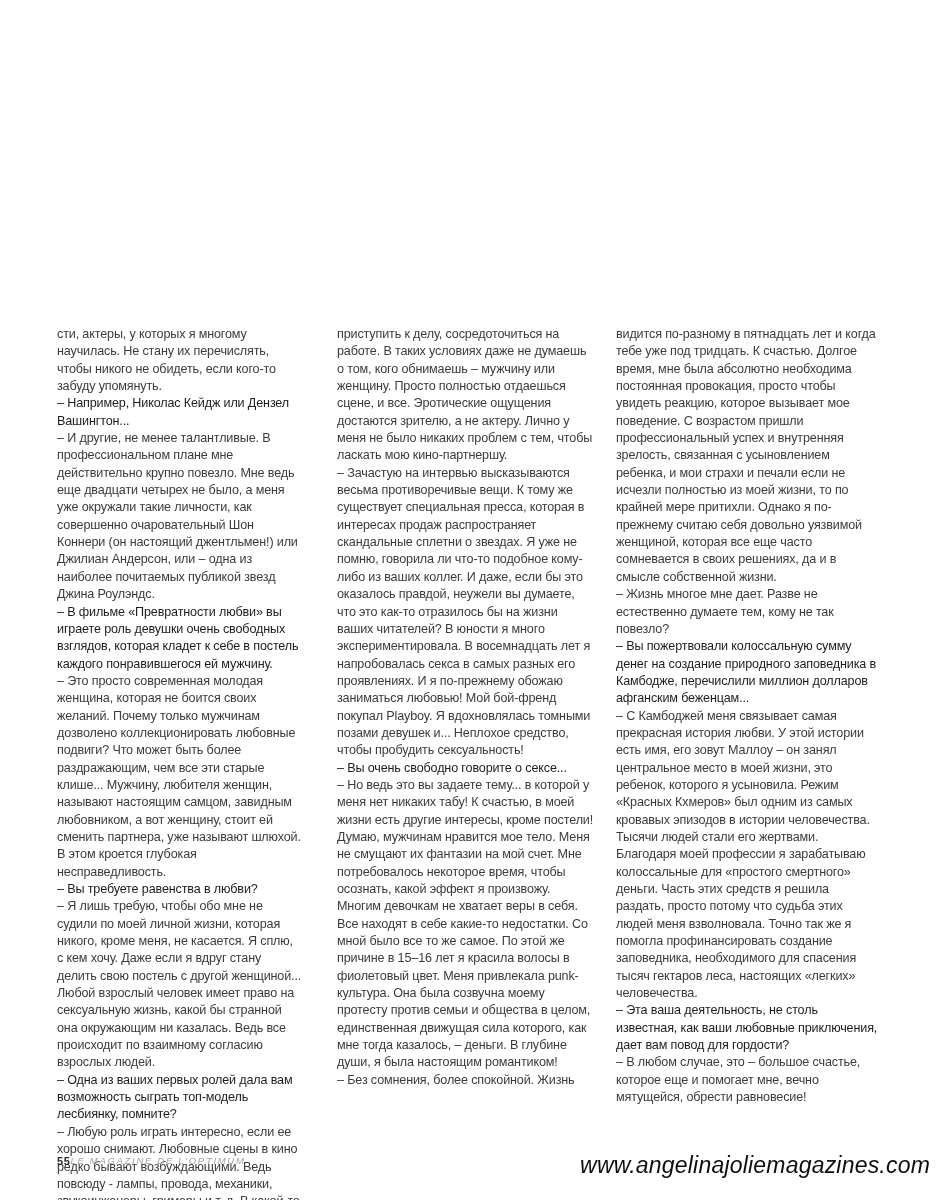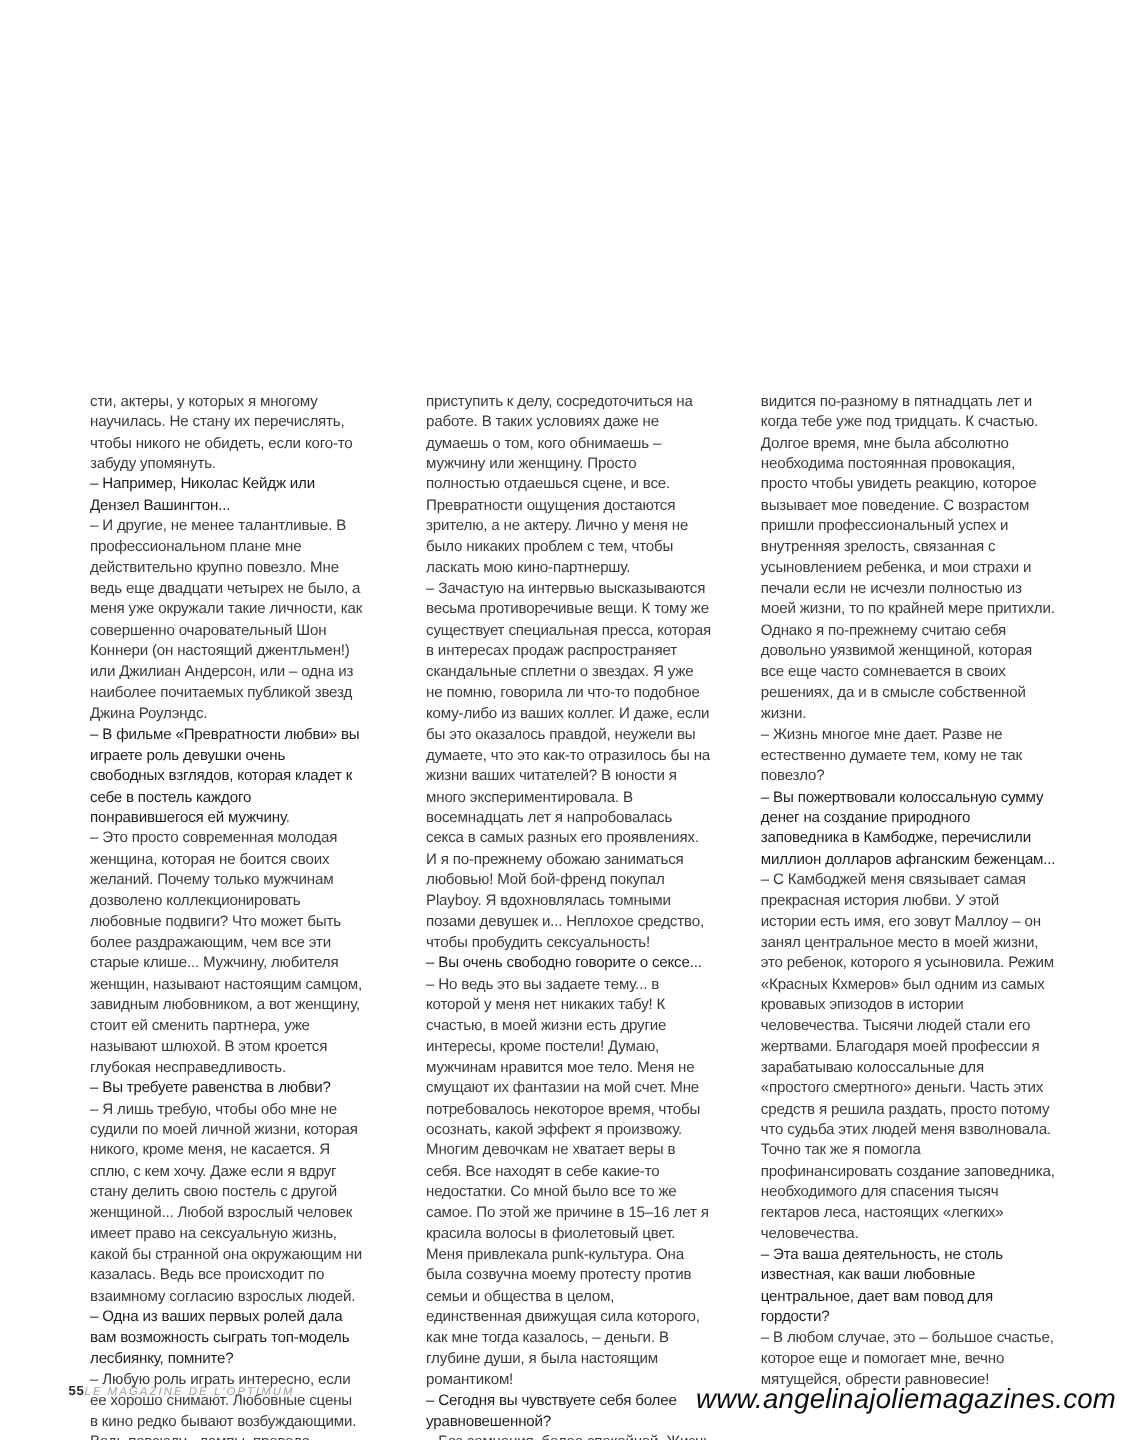--- a/index.html
+++ b/index.html
@@ -16,21 +16,21 @@
     top:326px;
     font-size:12.6px;
     line-height:17.35px;
     color:#3b3b3b;
     letter-spacing:-0.15px;
     text-align:left;
   }
   .col1{left:57px;width:245px;}
   .col2{left:337px;width:257px;}
   .col3{left:616px;width:264px;}
-  .seg{display:block;margin-left:18px;}
+  .seg{display:block;}
   .seg.q{font-weight:normal;color:#1d1d1d;}
   .footer{
     position:absolute;left:57px;top:1151px;
     white-space:nowrap;
   }
   .pagenum{
     font-weight:bold;font-size:11px;color:#2a2a2a;letter-spacing:0.6px;
     vertical-align:middle;
   }
   .magname{
@@ -55,33 +55,32 @@
       <span class="seg q">– Например, Николас Кейдж или Дензел Вашингтон...</span>
       <span class="seg a">– И другие, не менее талантливые. В профессиональном плане мне действительно крупно повезло. Мне ведь еще двадцати четырех не было, а меня уже окружали такие личности, как совершенно очаровательный Шон Коннери (он настоящий джентльмен!) или Джилиан Андерсон, или – одна из наиболее почитаемых публикой звезд Джина Роулэндс.</span>
       <span class="seg q">– В фильме «Превратности любви» вы играете роль девушки очень свободных взглядов, которая кладет к себе в постель каждого понравившегося ей мужчину.</span>
       <span class="seg a">– Это просто современная молодая женщина, которая не боится своих желаний. Почему только мужчинам дозволено коллекционировать любовные подвиги? Что может быть более раздражающим, чем все эти старые клише... Мужчину, любителя женщин, называют настоящим самцом, завидным любовником, а вот женщину, стоит ей сменить партнера, уже называют шлюхой. В этом кроется глубокая несправедливость.</span>
       <span class="seg q">– Вы требуете равенства в любви?</span>
       <span class="seg a">– Я лишь требую, чтобы обо мне не судили по моей личной жизни, которая никого, кроме меня, не касается. Я сплю, с кем хочу. Даже если я вдруг стану делить свою постель с другой женщиной... Любой взрослый человек имеет право на сексуальную жизнь, какой бы странной она окружающим ни казалась. Ведь все происходит по взаимному согласию взрослых людей.</span>
       <span class="seg q">– Одна из ваших первых ролей дала вам возможность сыграть топ-модель лесбиянку, помните?</span>
       <span class="seg a">– Любую роль играть интересно, если ее хорошо снимают. Любовные сцены в кино редко бывают возбуждающими. Ведь повсюду - лампы, провода, механики, звукоинженеры, гримеры и т. д. В какой-то момент раздается голос: «Мотор!»... «Снимаем!» И надо</span>
     </div>
   <div class="col col2">
-      <span class="seg a">приступить к делу, сосредоточиться на работе. В таких условиях даже не думаешь о том, кого обнимаешь – мужчину или женщину. Просто полностью отдаешься сцене, и все. Превратности ощущения достаются зрителю, а не актеру. Лично у меня не было никаких проблем с тем, чтобы ласкать мою кино-партнершу.</span>
+      <span class="seg a">приступить к делу, сосредоточиться на работе. В таких условиях даже не думаешь о том, кого обнимаешь – мужчину или женщину. Просто полностью отдаешься сцене, и все. Эротические ощущения достаются зрителю, а не актеру. Лично у меня не было никаких проблем с тем, чтобы ласкать мою кино-партнершу.</span>
       <span class="seg a">– Зачастую на интервью высказываются весьма противоречивые вещи. К тому же существует специальная пресса, которая в интересах продаж распространяет скандальные сплетни о звездах. Я уже не помню, говорила ли что-то подобное кому-либо из ваших коллег. И даже, если бы это оказалось правдой, неужели вы думаете, что это как-то отразилось бы на жизни ваших читателей? В юности я много экспериментировала. В восемнадцать лет я напробовалась секса в самых разных его проявлениях. И я по-прежнему обожаю заниматься любовью! Мой бой-френд покупал Playboy. Я вдохновлялась томными позами девушек и... Неплохое средство, чтобы пробудить сексуальность!</span>
       <span class="seg q">– Вы очень свободно говорите о сексе...</span>
       <span class="seg a">– Но ведь это вы задаете тему... в которой у меня нет никаких табу! К счастью, в моей жизни есть другие интересы, кроме постели! Думаю, мужчинам нравится мое тело. Меня не смущают их фантазии на мой счет. Мне потребовалось некоторое время, чтобы осознать, какой эффект я произвожу. Многим девочкам не хватает веры в себя. Все находят в себе какие-то недостатки. Со мной было все то же самое. По этой же причине в 15–16 лет я красила волосы в фиолетовый цвет. Меня привлекала punk-культура. Она была созвучна моему протесту против семьи и общества в целом, единственная движущая сила которого, как мне тогда казалось, – деньги. В глубине души, я была настоящим романтиком!</span>
-      <span class="seg q">– Сегодня вы чувствуете себя более уравновешенной?</span>
       <span class="seg a">– Без сомнения, более спокойной. Жизнь</span>
     </div>
   <div class="col col3">
       <span class="seg a">видится по-разному в пятнадцать лет и когда тебе уже под тридцать. К счастью. Долгое время, мне была абсолютно необходима постоянная провокация, просто чтобы увидеть реакцию, которое вызывает мое поведение. С возрастом пришли профессиональный успех и внутренняя зрелость, связанная с усыновлением ребенка, и мои страхи и печали если не исчезли полностью из моей жизни, то по крайней мере притихли. Однако я по-прежнему считаю себя довольно уязвимой женщиной, которая все еще часто сомневается в своих решениях, да и в смысле собственной жизни.</span>
       <span class="seg a">– Жизнь многое мне дает. Разве не естественно думаете тем, кому не так повезло?</span>
       <span class="seg q">– Вы пожертвовали колоссальную сумму денег на создание природного заповедника в Камбодже, перечислили миллион долларов афганским беженцам...</span>
       <span class="seg a">– С Камбоджей меня связывает самая прекрасная история любви. У этой истории есть имя, его зовут Маллоу – он занял центральное место в моей жизни, это ребенок, которого я усыновила. Режим «Красных Кхмеров» был одним из самых кровавых эпизодов в истории человечества. Тысячи людей стали его жертвами. Благодаря моей профессии я зарабатываю колоссальные для «простого смертного» деньги. Часть этих средств я решила раздать, просто потому что судьба этих людей меня взволновала. Точно так же я помогла профинансировать создание заповедника, необходимого для спасения тысяч гектаров леса, настоящих «легких» человечества.</span>
-      <span class="seg q">– Эта ваша деятельность, не столь известная, как ваши любовные центральное, дает вам повод для гордости?</span>
+      <span class="seg q">– Эта ваша деятельность, не столь известная, как ваши любовные приключения, дает вам повод для гордости?</span>
       <span class="seg a">– В любом случае, это – большое счастье, которое еще и помогает мне, вечно мятущейся, обрести равновесие!</span>
     </div>
 
   <div class="footer">
     <span class="pagenum">55</span><span class="magname">LE MAGAZINE DE L'OPTIMUM</span>
   </div>
 
   <div class="watermark">www.angelinajoliemagazines.com</div>
 
 </div>

